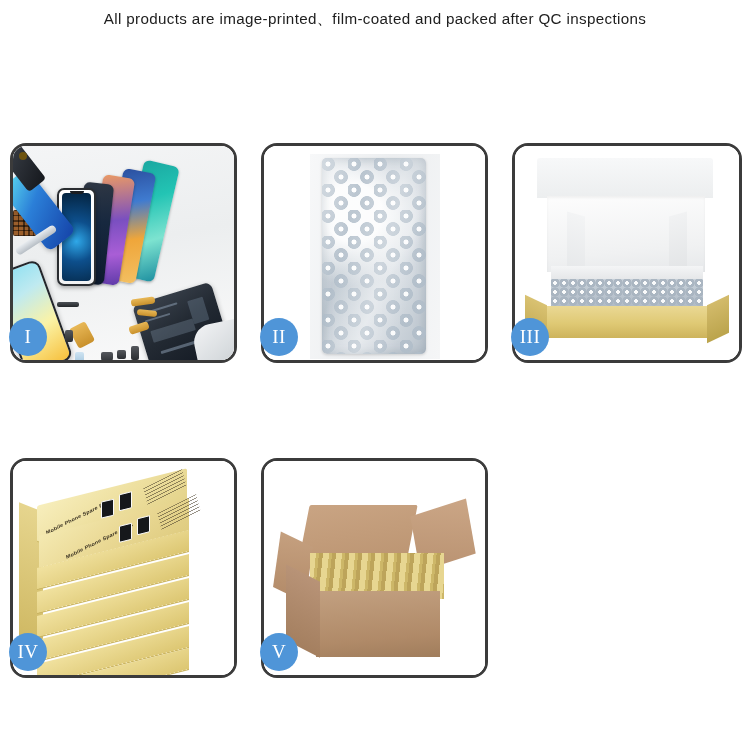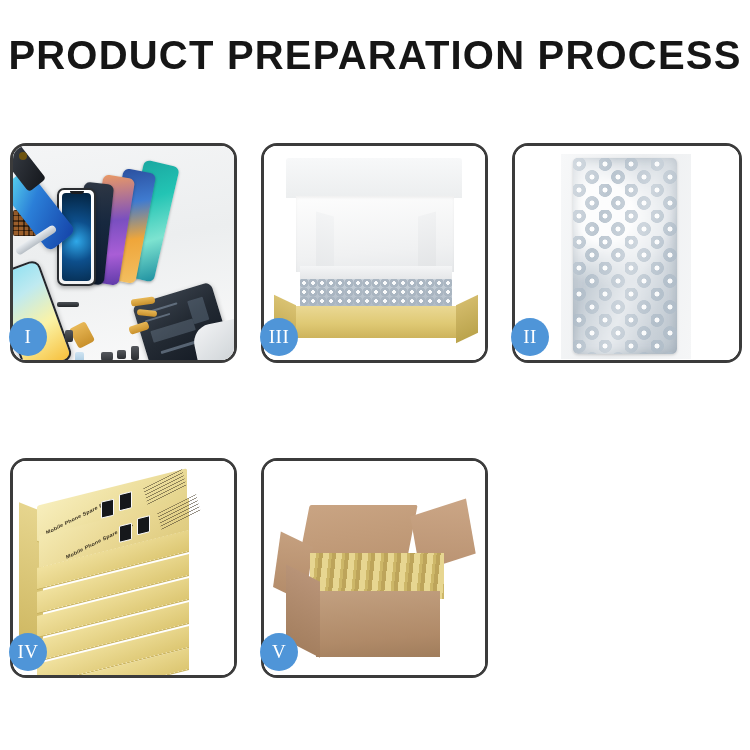--- a/index.html
+++ b/index.html
@@ -346,21 +346,21 @@
     transform: rotate(-8deg);
     border-radius: 4px;
   }
 </style>
 </head>
 <body>
 
 <div id="page">
 
   <div class="header">
-    <div class="page-title">PRODUCT PREPARATION PROCESS</div>
+    <div class="page-subtitle">All products are image-printed、film-coated and packed after QC inspections</div>
   </div>
 
   <div class="grid">
 
     <div class="panel">
       <div class="panel-inner">
         <div class="scene-phones">
           <div class="ph ph-fan1"></div>
           <div class="ph ph-fan2"></div>
           <div class="ph ph-fan3"></div>
@@ -401,46 +401,46 @@
           <div class="part part-screw" style="left:208px;top:212px;width:3px;height:3px;"></div>
           <div class="part-tool"></div>
           <div class="glove"></div>
         </div>
       </div>
       <div class="step-badge">I</div>
     </div>
 
     <div class="panel">
       <div class="panel-inner">
+        <div class="scene-bubble">
+          <div class="bubble-bg"></div>
+          <div class="bubble-sheet"></div>
+        </div>
+      </div>
+      <div class="step-badge">II</div>
+    </div>
+
+    <div class="panel">
+      <div class="panel-inner">
         <div class="scene-box3">
           <div class="b3-lid-back"></div>
           <div class="b3-lid-face">
             <div class="b3-lid-tab-l"></div>
             <div class="b3-lid-tab-r"></div>
           </div>
           <div class="b3-foam"></div>
           <div class="b3-bubbles"></div>
           <div class="b3-front"></div>
         </div>
       </div>
       <div class="step-badge">III</div>
     </div>
 
     <div class="panel">
       <div class="panel-inner">
-        <div class="scene-bubble">
-          <div class="bubble-bg"></div>
-          <div class="bubble-sheet"></div>
-        </div>
-      </div>
-      <div class="step-badge">II</div>
-    </div>
-
-    <div class="panel">
-      <div class="panel-inner">
         <div class="scene-stack">
           <div class="stk stk-side"></div>
 
           <div class="stk stk-top">
             <span class="label-txt" style="left:8px;top:18px;transform:rotate(-14deg);">Mobile Phone Spare Parts</span>
             <span class="label-screen" style="left:64px;top:12px;"></span>
             <span class="label-screen" style="left:82px;top:9px;"></span>
             <span class="label-lines" style="left:108px;top:4px;transform:rotate(-14deg);"></span>
           </div>
 

